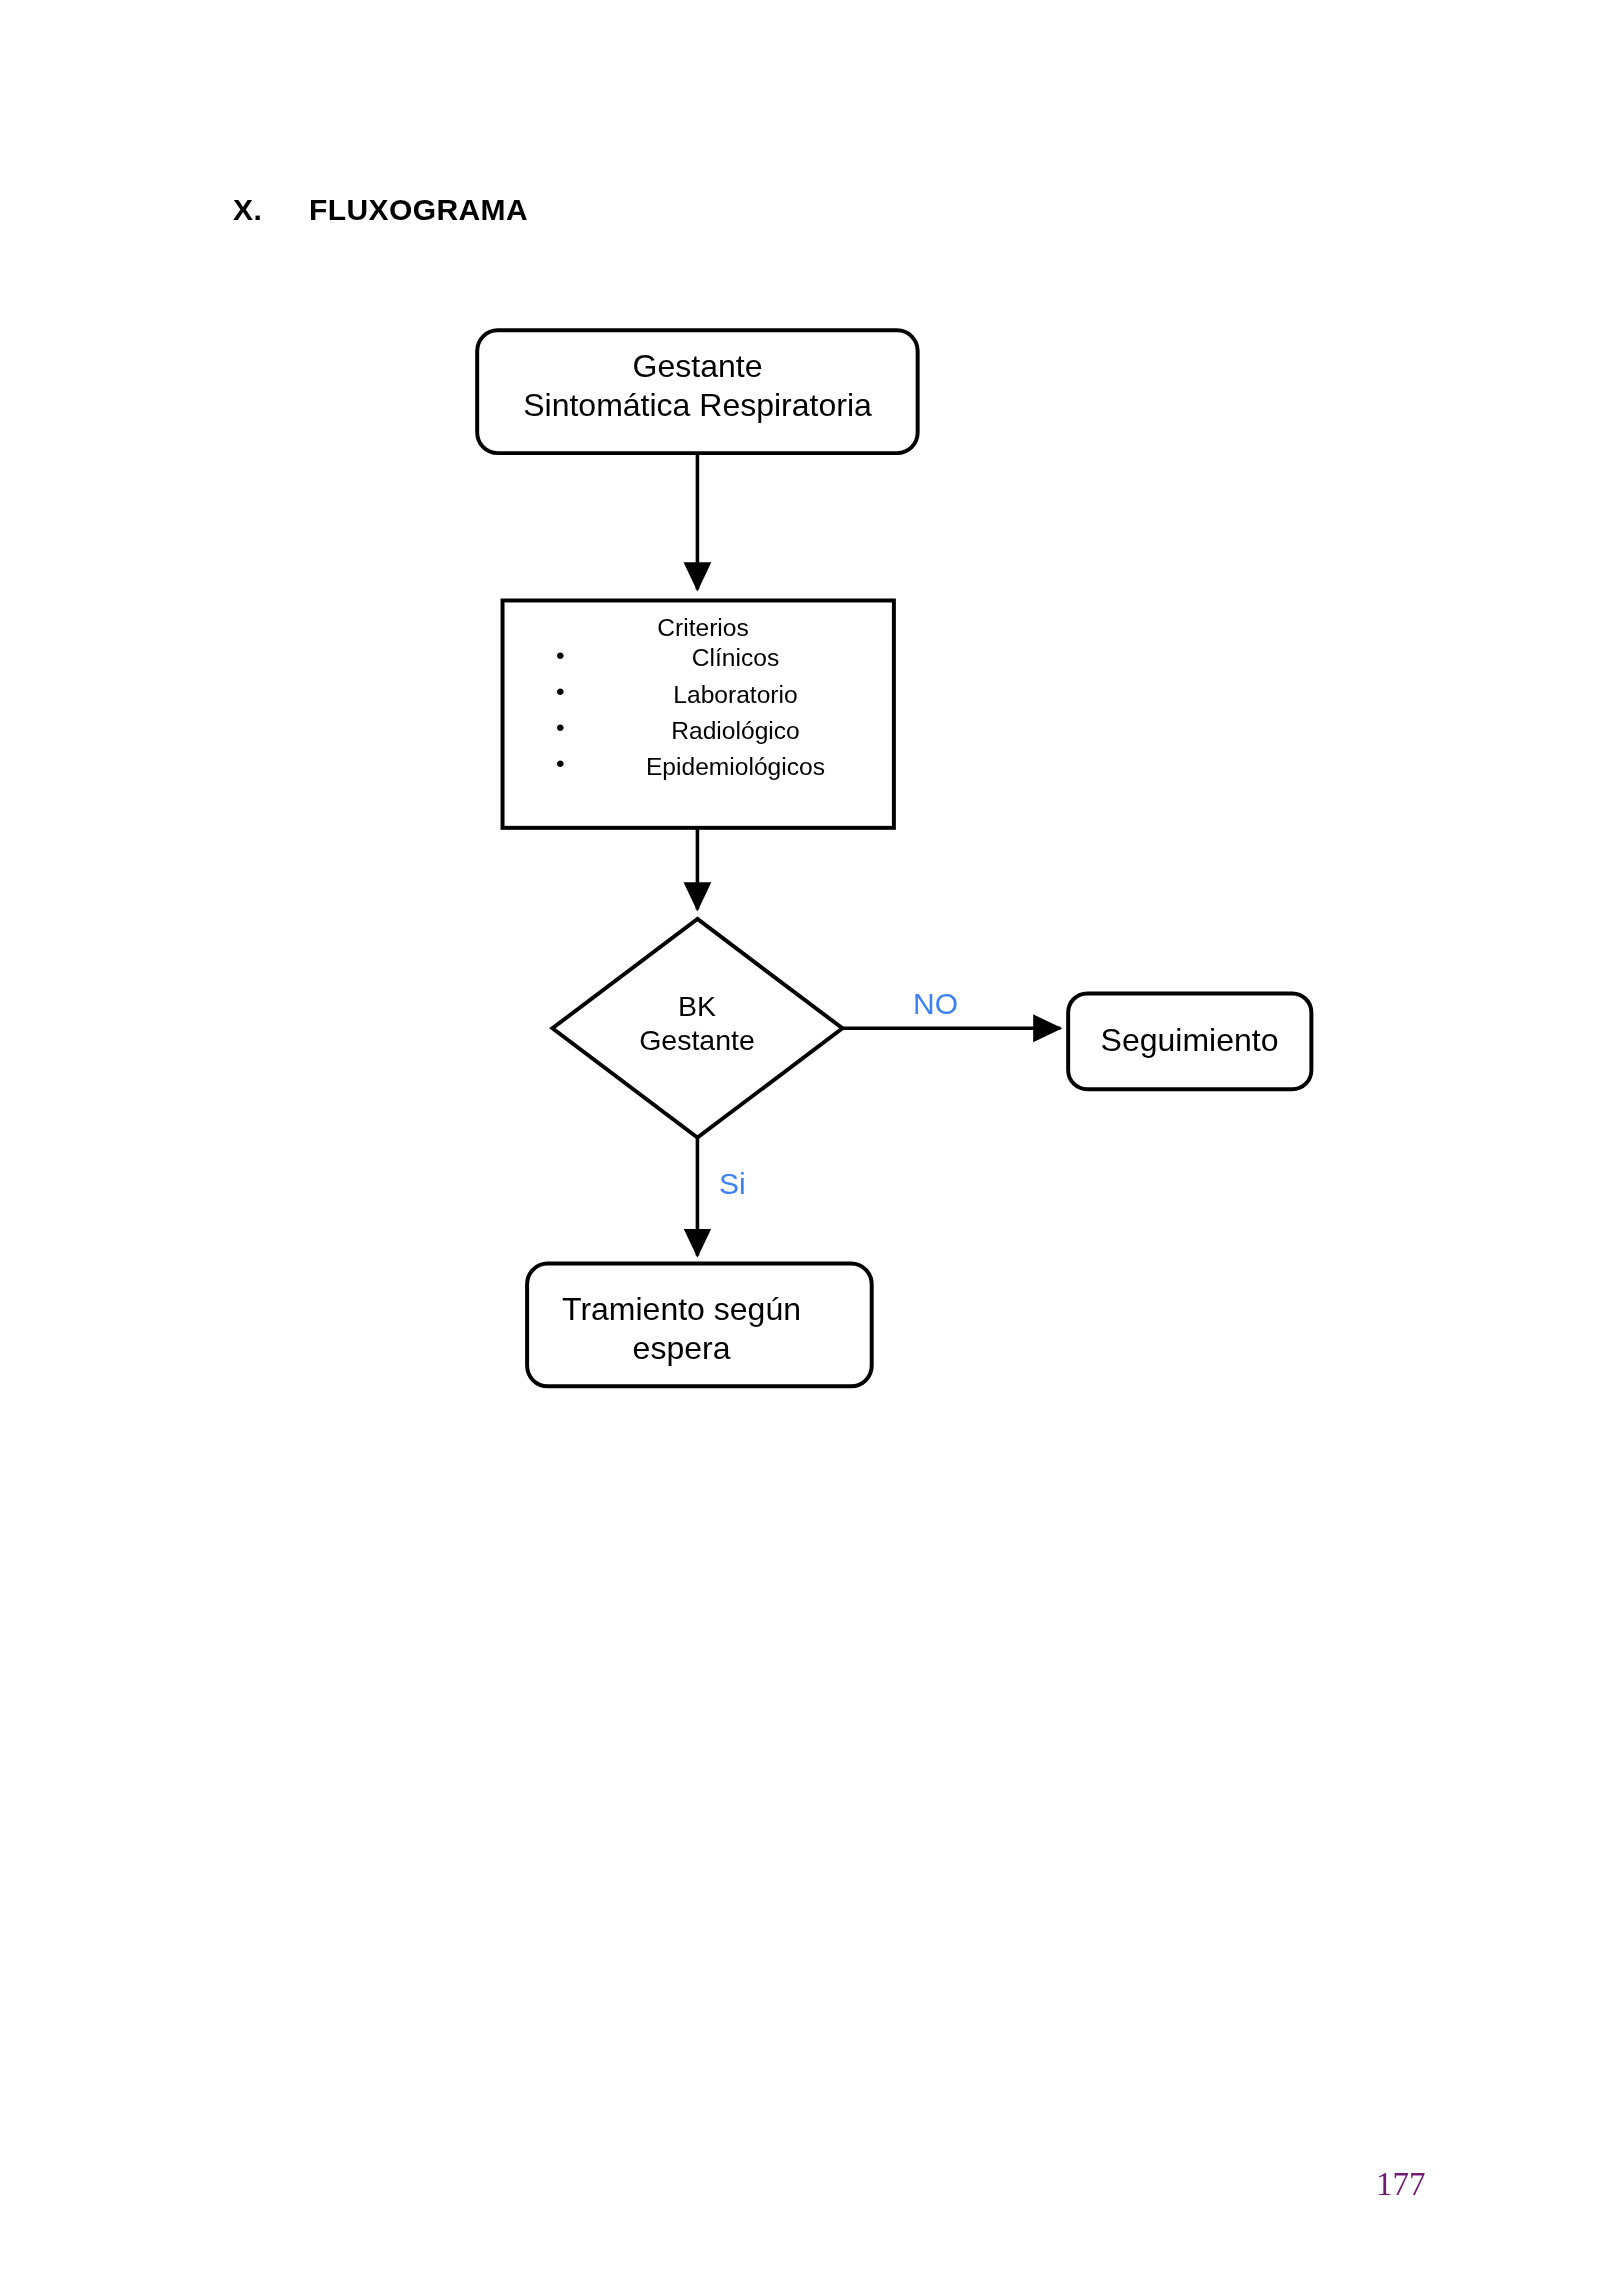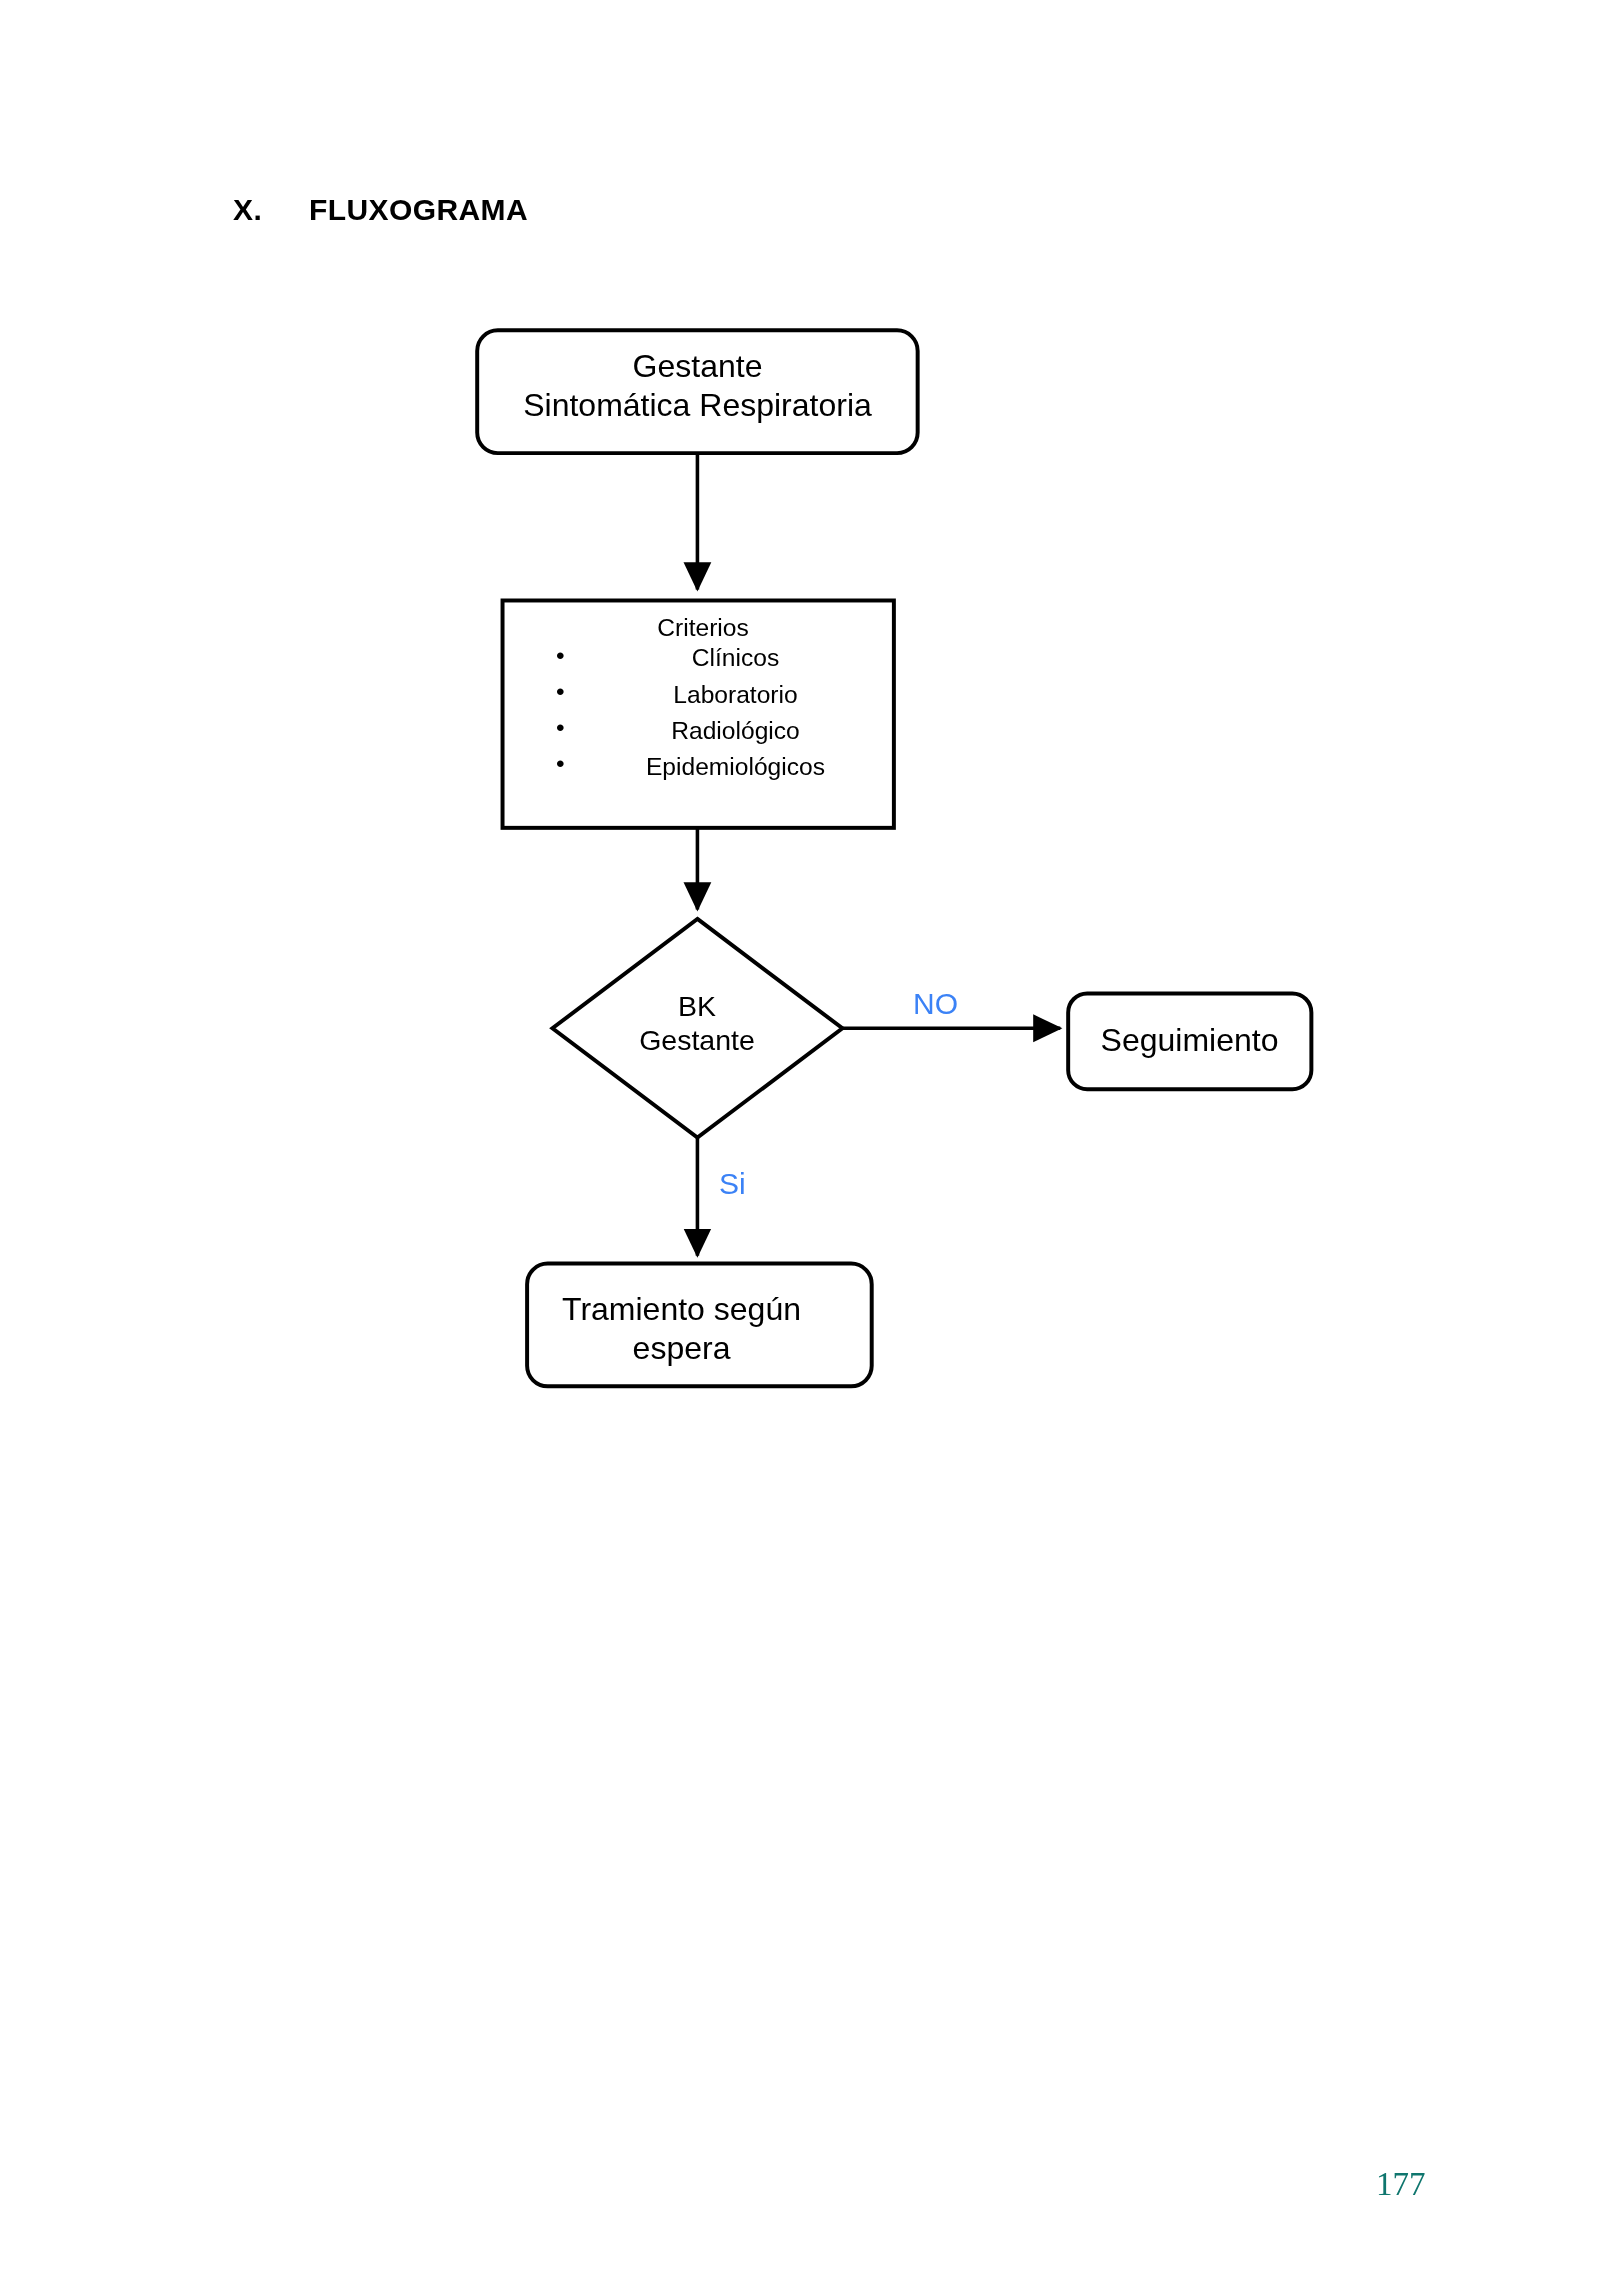--- a/index.html
+++ b/index.html
@@ -140,21 +140,21 @@
     top: 1169px;
   }
 
   
   #page-number {
     position: absolute;
     left: 1376px;
     top: 2166px;
     font-family: "Liberation Serif", serif;
     font-size: 33px;
-    color: #0f766e;
+    color: #701a75;
   }
 </style>
 </head>
 <body>
 
 <div id="page">
 
   <div class="section-heading">
     <span class="num">X.</span>
     <span>FLUXOGRAMA</span>

